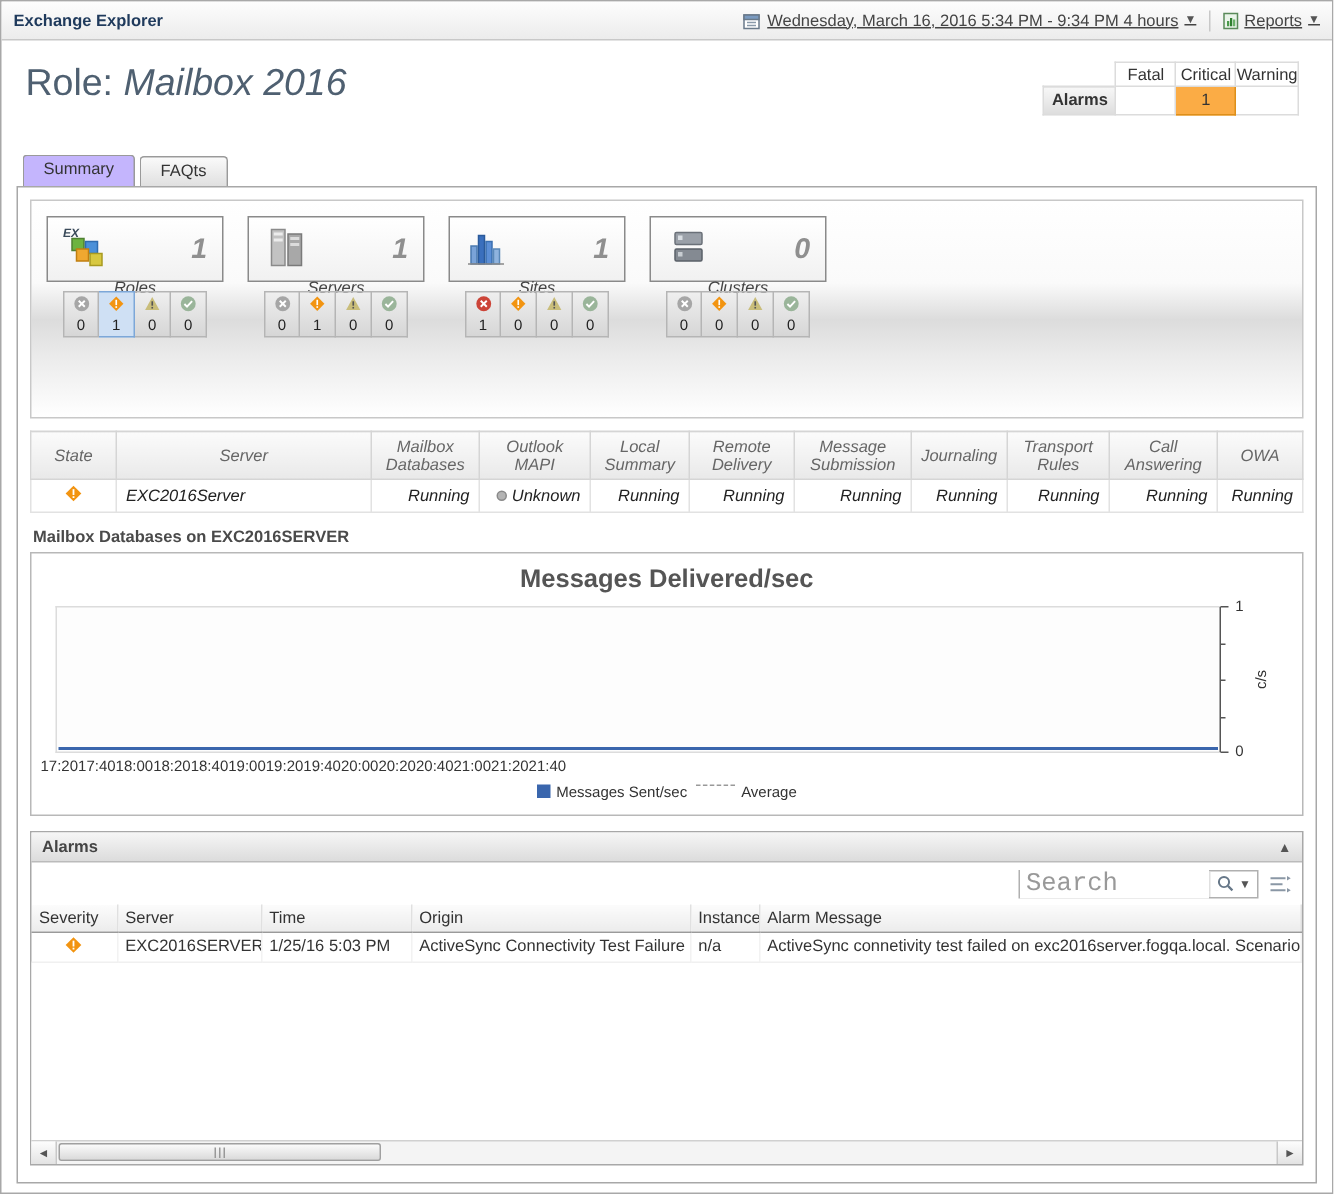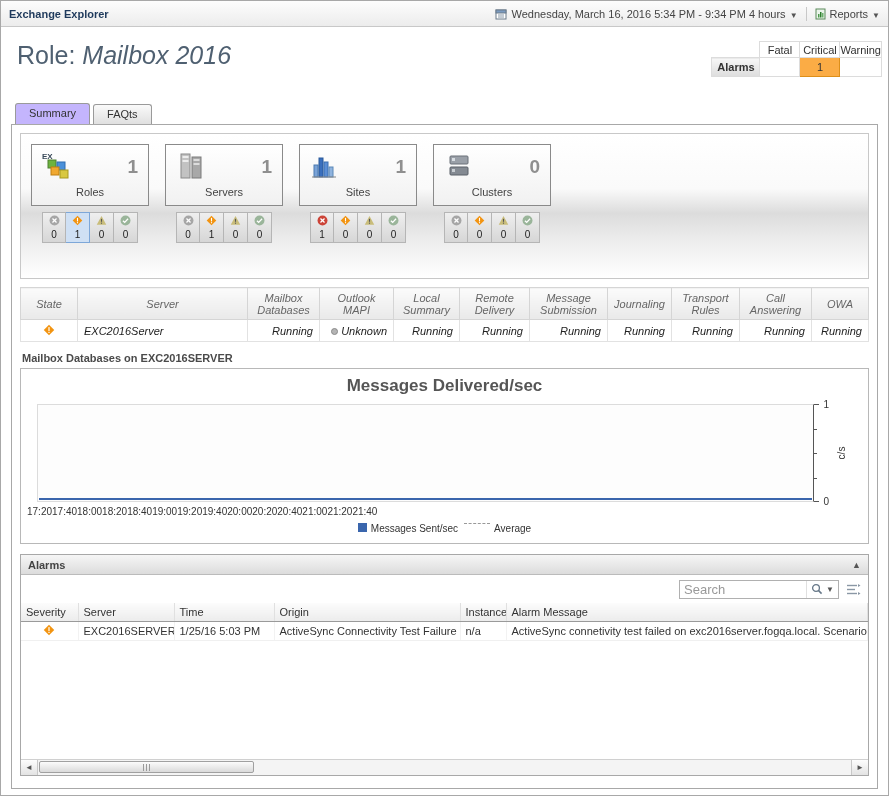--- a/index.html
+++ b/index.html
@@ -4,50 +4,50 @@
 <style>
   * { margin:0; padding:0; box-sizing:border-box; }
   html,body { background:#fff; font-family:"Liberation Sans", sans-serif; font-size:11px; color:#333; }
   .page { width:889px; height:796px; border:1px solid #a8a8a8; background:#fff; overflow:hidden; position:relative; }
 
   
   .topbar { height:26px; background:linear-gradient(#fdfdfd,#ececec); border-bottom:1px solid #c8c8c8;
             display:flex; align-items:center; justify-content:space-between; padding:0 8px; }
   .app-title { font-weight:bold; color:#1f3a5c; }
   .topbar-right { display:flex; align-items:center; gap:8px; }
-  .tb-group { display:flex; align-items:flex-end; gap:4px; color:#444; cursor:pointer; }
+  .tb-group { display:flex; align-items:flex-start; gap:4px; color:#444; cursor:pointer;text-decoration:underline; }
   .chev { font-size:8px; color:#555; }
   .vsep { width:1px; height:14px; background:#c8c8c8; }
 
   
   .title-row { position:relative; height:66px; padding:14px 0 0 16px; }
   h1 { font-size:25px; font-weight:normal; color:#4f6071; }
   h1 .italic { font-style:italic; }
-  .alarm-summary { position:absolute; top:14px; right:6px; border-collapse:collapse; }
+  .alarm-summary { position:absolute; top:14px; right:22px; border-collapse:collapse; }
   .alarm-summary th, .alarm-summary td { border:1px solid #dcdcdc; text-align:center; font-weight:normal;
       font-size:11px; color:#333; width:40px; height:16px; background:#fff; }
   .alarm-summary th.empty { border:none; background:transparent; }
   .alarm-summary td.rowlabel { background:linear-gradient(#f7f7f7,#ddd); font-weight:bold; width:48px; height:19px; }
   .alarm-summary td { height:19px; }
 
   
   .tabbar { position:relative; z-index:2; margin:10px 0 -1px 14px; height:22px; }
   .tab { display:inline-block; padding:3px 13px 4px; border:1px solid #9a9a9a; border-bottom:none;
          border-radius:3px 3px 0 0; background:linear-gradient(#fafafa,#e0e0e0); margin-right:3px;
          color:#333; cursor:pointer; vertical-align:bottom; }
   .tab.active { background:#c4b5fd; padding-bottom:5px; }
 
   
   .main { margin:0 10px; border:1px solid #a8a8a8; background:#fff; height:665px; padding:8px; }
 
   
   .tilestrip { border:1px solid #c8c8c8; height:146px; padding:10px 0 0 10px; display:flex; gap:16px;
      background:linear-gradient(180deg,#ffffff 0%,#fafafa 38%,#dcdcdc 55%,#ebebeb 72%,#ffffff 100%); }
   .tile { width:118px; }
-  .tile-card { border:1px solid #8a8a8a; background:linear-gradient(#ffffff,#f1f1f1); height:62px; }
+  .tile-card { border:1px solid #8a8a8a; background:linear-gradient(#ffffff,#f1f1f1); height:44px;font-style:italic; }
   .tile-top { display:flex; align-items:center; padding:5px 10px 0 8px; height:38px; }
   .tile-count { margin-left:auto; font-size:19px; font-weight:bold; color:#8f8f8f; }
   .tile-label { text-align:center; color:#444; padding-top:3px; }
   .status-row { display:flex; justify-content:center; margin-top:6px; }
   .status-cell { width:24px; height:31px; border:1px solid #b5b5b5; border-left:none; text-align:center;
      padding-top:2px; background:linear-gradient(#efefef,#d6d6d6); cursor:pointer; }
   .status-cell:first-child { border-left:1px solid #b5b5b5; }
   .status-cell.selected { background:#cfe0f4; border-color:#7da7d8; }
   .status-count { display:block; font-size:10px; color:#222; margin-top:1px; }
 
@@ -81,22 +81,22 @@
   .legend-swatch { width:9px; height:9px; display:inline-block; }
   .legend-dash { width:26px; border-top:1px dashed #999; display:inline-block; }
 
   
   .alarms-panel { margin-top:10px; border:1px solid #a8a8a8; }
   .alarms-header { height:20px; background:linear-gradient(#f6f6f6,#dcdcdc); border-bottom:1px solid #bbb;
      display:flex; align-items:center; padding:0 7px; font-weight:bold; color:#444; cursor:pointer; }
   .collapse { margin-left:auto; font-size:9px; color:#555; }
   .alarms-toolbar { height:28px; display:flex; align-items:center; justify-content:flex-end; gap:7px; padding:0 7px; }
   .search-box { width:160px; height:19px; border:1px solid #b0b0b0; display:flex; align-items:center; background:#fff; }
-  .search-box input { flex:1; min-width:0; border:none; outline:none; padding:0 4px; font-size:13px;
-      font-family:Liberation Sans, sans-serif; color:#333; }
+  .search-box input { flex:1; min-width:0; border:none; outline:none; padding:0 4px; font-size:17px;
+      font-family:Liberation Mono, monospace; color:#333; }
   .search-box input::placeholder { color:#999; }
   .search-icons { display:flex; align-items:center; gap:3px; padding:0 4px; border-left:1px solid #e0e0e0; height:100%; cursor:pointer; }
   .alarms-table { width:100%; border-collapse:collapse; table-layout:fixed; }
   .alarms-table th { background:linear-gradient(#fcfcfc,#ececec); border-bottom:1px solid #9a9a9a;
      border-right:1px solid #e0e0e0; font-weight:normal; color:#333; text-align:left; padding:2px 5px; height:18px;
      overflow:hidden; white-space:nowrap; }
   .alarms-table td { padding:2px 5px; color:#333; height:19px; border-right:1px solid #f2f2f2;
      border-bottom:1px solid #f0f0f0; overflow:hidden; white-space:nowrap; }
   .alarms-table td.sev { text-align:center; }
   .alarms-filler { height:118px; background:#fff; }

